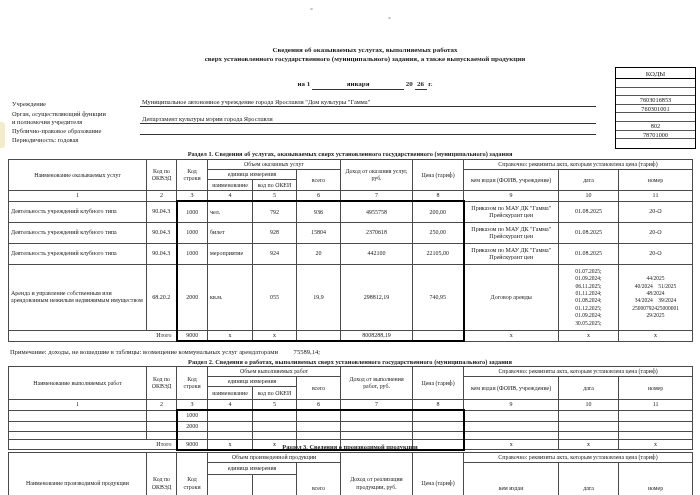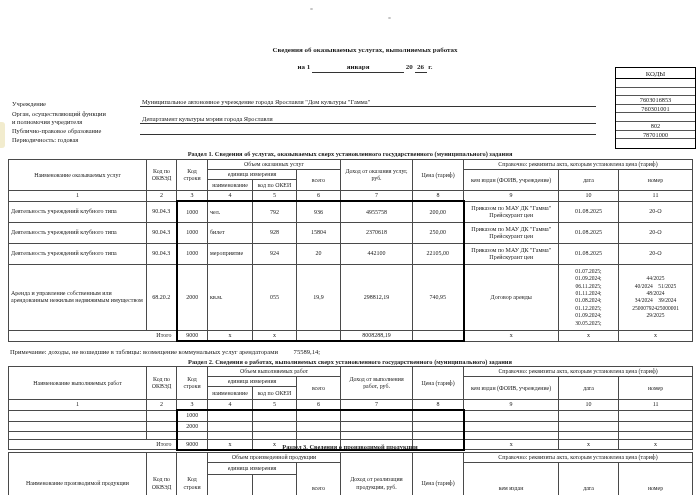--- a/index.html
+++ b/index.html
@@ -4,21 +4,21 @@
 <style>
   *{margin:0;padding:0;box-sizing:border-box;}
   html,body{background:#ddd;}
   .page{position:relative;width:700px;height:495px;background:#ffffff;overflow:hidden;
         font-family:"Liberation Serif","DejaVu Serif",serif;color:#1c1c1c;}
   .speck{position:absolute;width:3px;height:2px;background:#9a9a9a;border-radius:50%;opacity:.6;}
   .edge-mark{position:absolute;left:0;top:122px;width:5px;height:26px;background:#efe7c2;opacity:.8;border-radius:0 3px 3px 0;}
 
   .doc-title{position:absolute;left:30px;top:46px;width:670px;text-align:center;font-weight:bold;
              font-size:7px;line-height:1.35;font-family:Liberation Serif, serif;}
-  .date-line{font-weight:bold;font-size:7px;margin-top:8px;}
+  .date-line{font-weight:bold;font-size:7px;margin-top:15px;}
   .u{display:inline-block;border-bottom:1px solid #333;text-align:center;line-height:1.1;}
   .w90{width:92px;} .w14{width:12px;}
 
   .codes{position:absolute;left:615px;top:67px;width:81px;border:1.5px solid #000;font-size:6.3px;text-align:center;background:#fff;}
   .codes-h{height:11px;line-height:11px;border-bottom:1.5px solid #000;font-size:6.8px;}
   .codes-r{height:8.6px;line-height:8.6px;border-bottom:1px solid #555;}
   .codes-r:last-child{border-bottom:none;}
 
   .ilabel{position:absolute;font-size:6.4px;line-height:1.2;}
   .ival{position:absolute;font-size:6.4px;border-bottom:1px solid #333;padding:0 2px 1px 2px;}
@@ -44,20 +44,21 @@
 <body>
 
 <div class="page">
 
   <div class="speck" style="left:310px;top:8px;"></div>
   <div class="speck" style="left:388px;top:17px;"></div>
   <div class="edge-mark"></div>
 
   <div class="doc-title">
     <div>Сведения об оказываемых услугах, выполняемых работах</div>
+    <div>сверх установленного государственного (муниципального) задания, а также выпускаемой продукции</div>
     <div class="date-line">
       <span>на 1</span>
       <span class="u w90">января</span>
       <span>20</span>
       <span class="u w14">26</span>
       <span>г.</span>
     </div>
   </div>
 
   <div class="codes">

